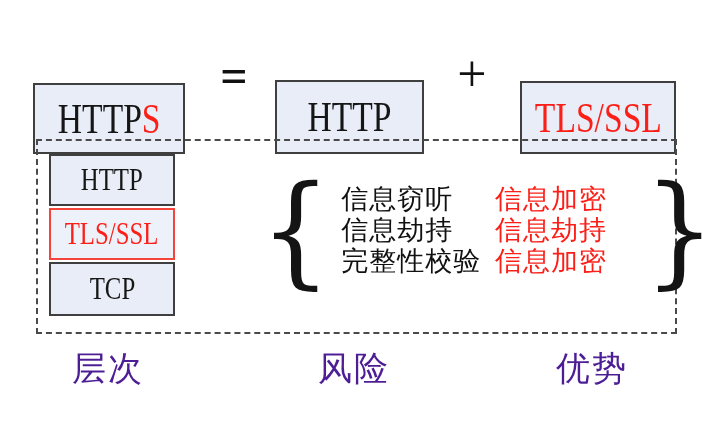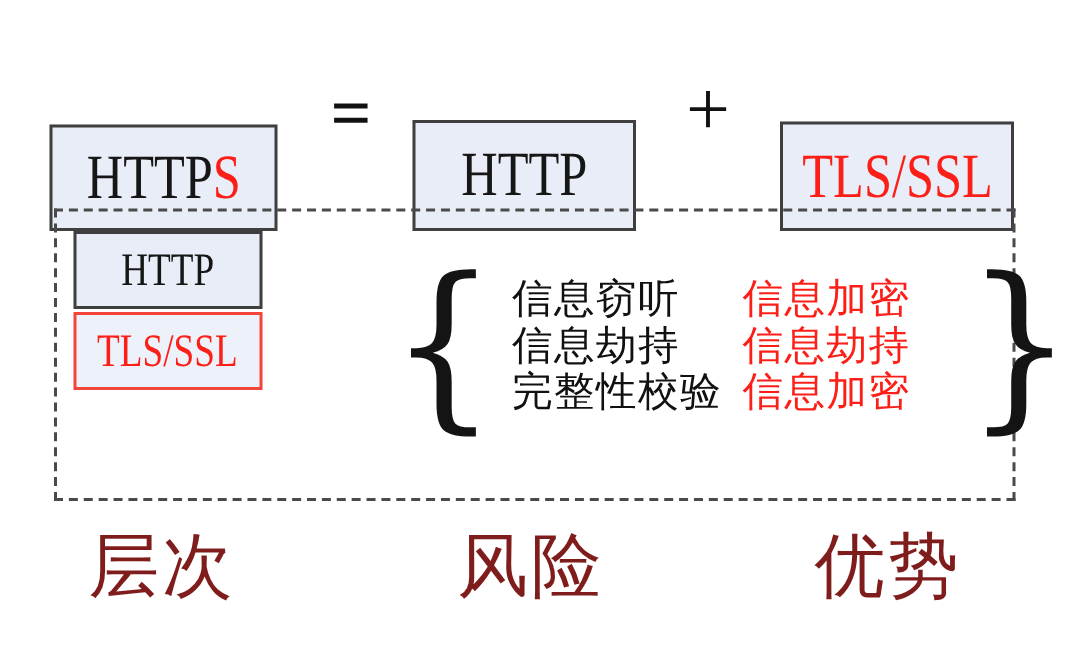--- a/index.html
+++ b/index.html
@@ -81,21 +81,21 @@
     list-style:none;margin:0;padding:0;
     font-size:27px;line-height:31px;font-weight:500;
     letter-spacing:1px;
   }
   .group-risks .cjk-list{margin-left:10px;color:#111;}
   .group-advantages .cjk-list{width:166px;text-align:center;color:var(--accent-red);margin-right:10px;}
   
   .caption{
     position:absolute;top:346px;
     transform:translateX(-50%);
-    font-size:47px;font-weight:500;color:#7f1d1d;
+    font-size:34px;font-weight:500;color:#4c1d95;
     letter-spacing:2px;white-space:nowrap;
   }
   .caption-layers{left:108px;}
   .caption-risks{left:354px;}
   .caption-advantages{left:592px;}
 </style>
 </head>
 <body>
 
 <div class="stage">
@@ -117,20 +117,23 @@
   </div>
 
   <div class="panel"></div>
 
   <div class="layer-box layer-http">
     <span class="serif-label">HTTP</span>
   </div>
   <div class="layer-box layer-tls">
     <span class="serif-label">TLS/SSL</span>
   </div>
+  <div class="layer-box layer-tcp">
+    <span class="serif-label">TCP</span>
+  </div>
 
   <div class="group group-risks">
     <span class="brace">{</span>
     <ul class="cjk-list">
       <li>信息窃听</li>
       <li>信息劫持</li>
       <li>完整性校验</li>
     </ul>
   </div>
 

